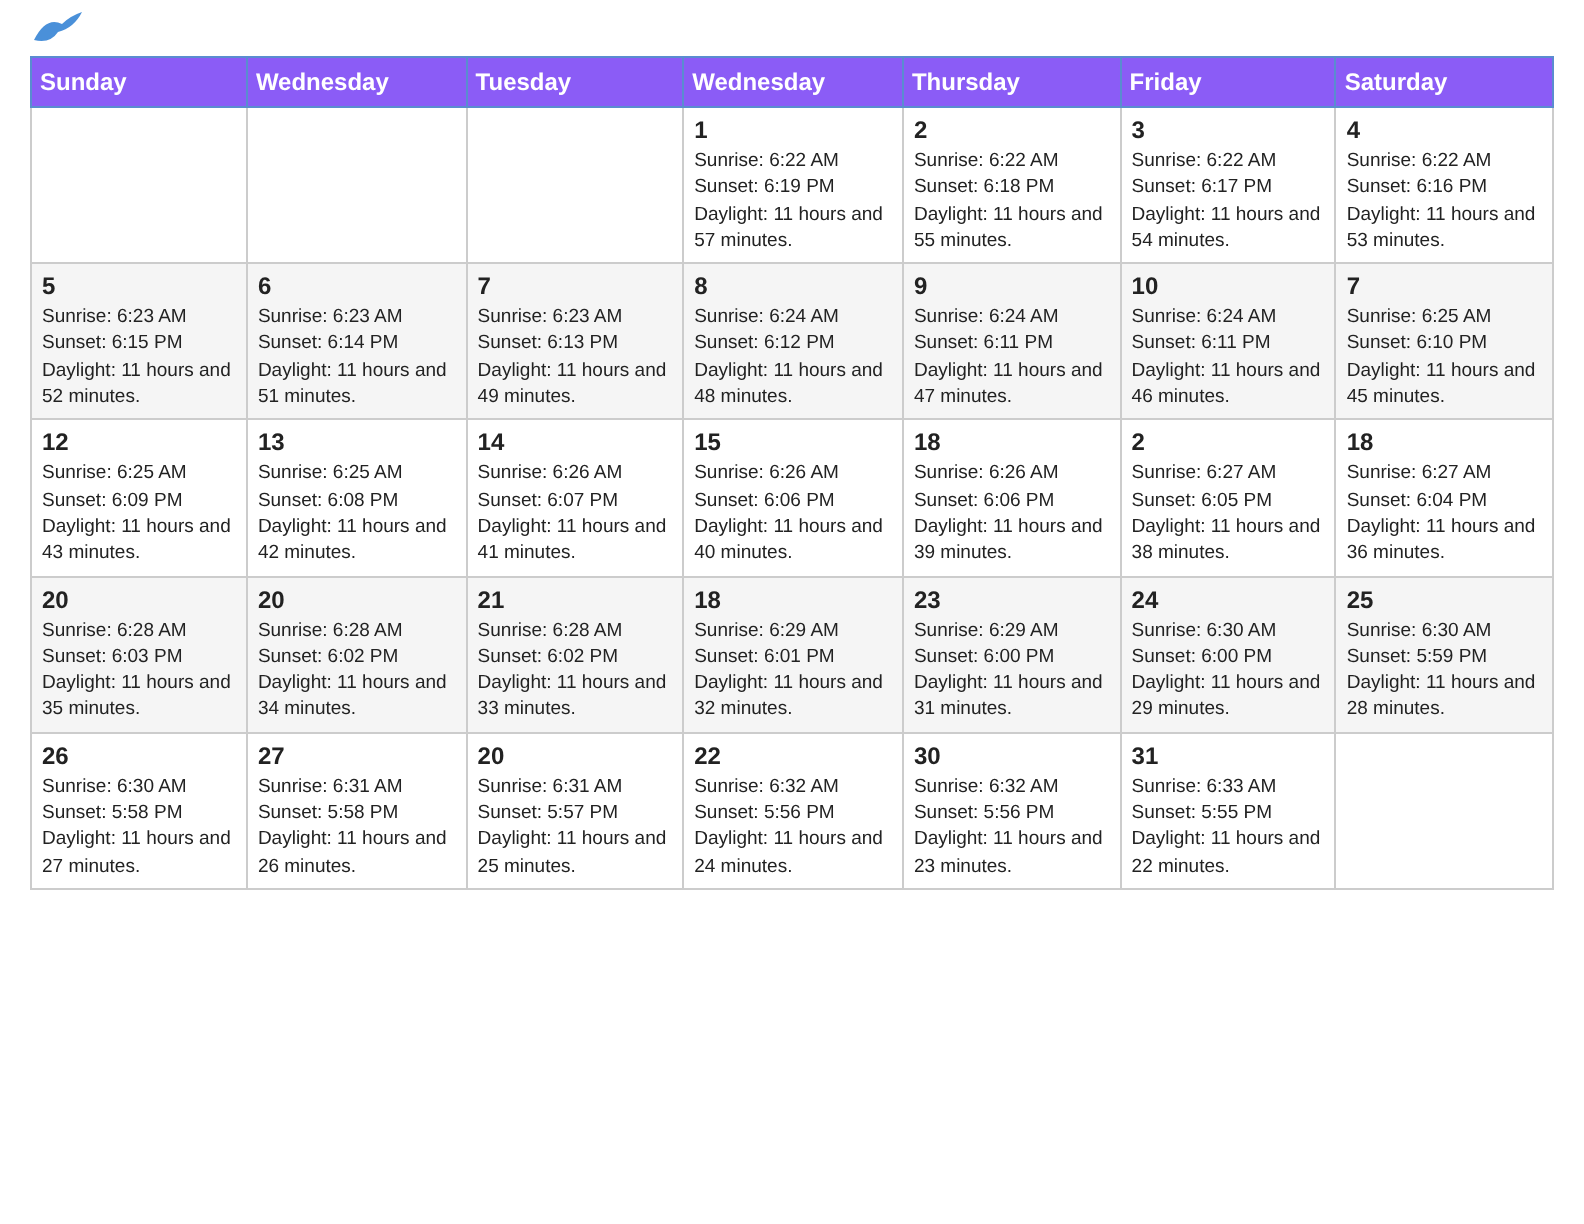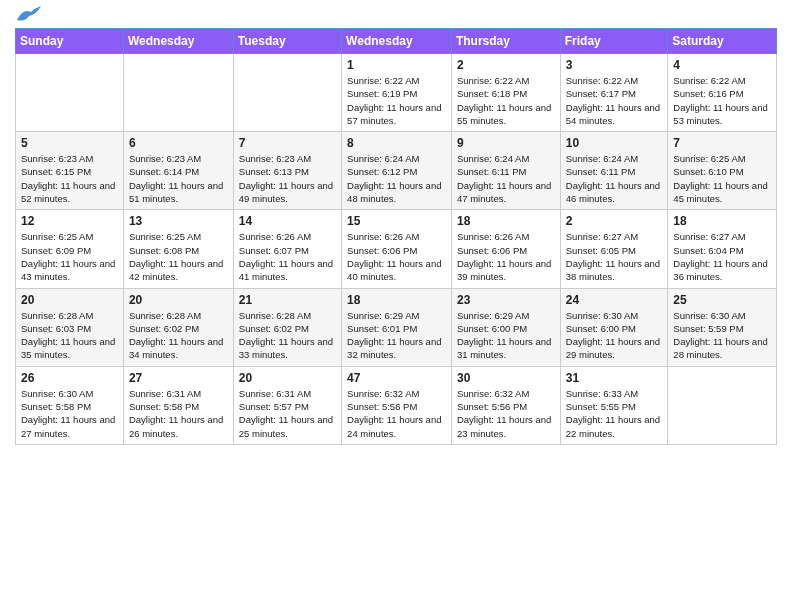--- a/index.html
+++ b/index.html
@@ -237,21 +237,21 @@
           </td>
           <td>
             <span class="day-number">27</span>
             <div class="day-info">Sunrise: 6:31 AM<br>Sunset: 5:58 PM<br>Daylight: 11 hours and 26 minutes.</div>
           </td>
           <td>
             <span class="day-number">20</span>
             <div class="day-info">Sunrise: 6:31 AM<br>Sunset: 5:57 PM<br>Daylight: 11 hours and 25 minutes.</div>
           </td>
           <td>
-            <span class="day-number">47</span>
+            <span class="day-number">22</span>
             <div class="day-info">Sunrise: 6:32 AM<br>Sunset: 5:56 PM<br>Daylight: 11 hours and 24 minutes.</div>
           </td>
           <td>
             <span class="day-number">30</span>
             <div class="day-info">Sunrise: 6:32 AM<br>Sunset: 5:56 PM<br>Daylight: 11 hours and 23 minutes.</div>
           </td>
           <td>
             <span class="day-number">31</span>
             <div class="day-info">Sunrise: 6:33 AM<br>Sunset: 5:55 PM<br>Daylight: 11 hours and 22 minutes.</div>
           </td>

